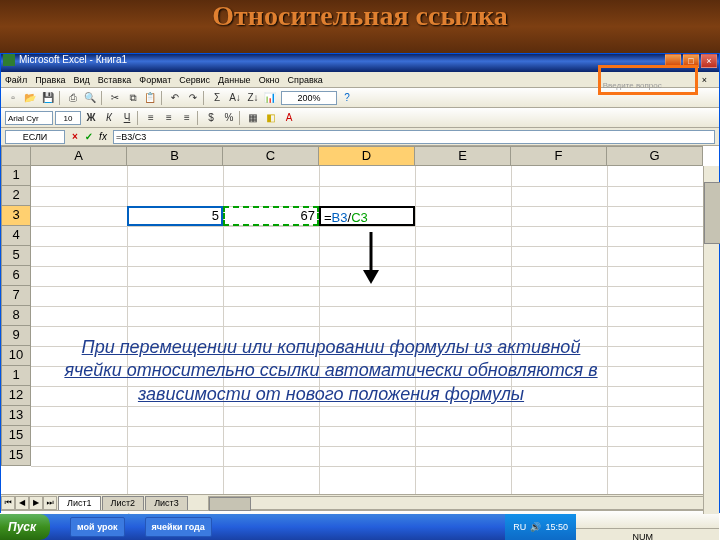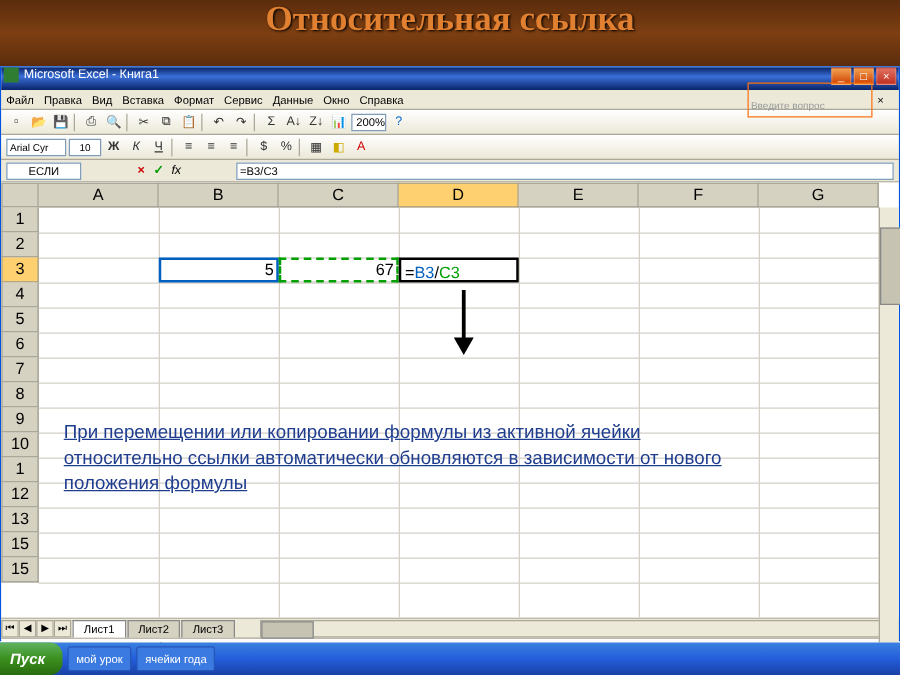--- a/index.html
+++ b/index.html
@@ -8,29 +8,29 @@
 .brown-header { height:53px; background:linear-gradient(#5b2c0c,#7d3f12,#5b2c0c); display:flex; align-items:flex-start; justify-content:center; }
 .brown-header-title { font-family:"Times New Roman",serif; font-size:28px; font-weight:bold; color:#e08030; text-shadow:1px 1px 2px #000; }
 .excel-window { position:absolute; top:53px; left:0; width:720px; height:460px; background:#ece9d8; border:1px solid #0054e3; }
 .titlebar { height:18px; background:linear-gradient(#0a246a,#3a6fd7 40%,#0a246a); color:#fff; display:flex; align-items:flex-start; font-size:10px; padding:0 2px; }
 .titlebar .tb-icon { width:12px; height:12px; background:#2f7d32; margin-right:4px; display:inline-block; }
 .titlebar .spacer { flex:1; }
 .titlebar .wbtn { width:16px; height:14px; background:linear-gradient(#f0a050,#d04000); margin-left:2px; border:1px solid #fff3; font-size:9px; text-align:center; line-height:12px; color:#fff; }
 .titlebar .wbtn.close { background:linear-gradient(#e07060,#c03020); }
 .menubar { height:16px; background:#ece9d8; display:flex; align-items:center; font-size:9px; padding:0 4px; border-bottom:1px solid #aca899; }
 .menubar span { margin-right:8px; }
-.menubar .askbox { margin-left:auto; width:100px; height:28px; border:1px solid #f97316; font-size:8px; color:#999; padding:12px 2px; line-height:12px; }
+.menubar .askbox { margin-left:auto; width:100px; height:28px; border:3px solid #f97316; font-size:8px; color:#999; padding:12px 2px; line-height:12px; }
 .toolbar1 { height:20px; background:linear-gradient(#fefefe,#ece9d8); border-bottom:1px solid #aca899; display:flex; align-items:center; padding:0 4px; gap:2px; }
 .tbtn { width:16px; height:16px; display:flex; align-items:center; justify-content:center; font-size:10px; color:#333; }
 .tbtn.sep { width:4px; border-left:1px solid #aca899; height:14px; }
-.zoom { width:28px; height:14px; border:1px solid #7f9db9; font-size:9px; text-align:right; line-height:13px; background:#fff; }
+.zoom { width:56px; height:14px; border:1px solid #7f9db9; font-size:9px; text-align:center; line-height:13px; background:#fff; }
 .toolbar2 { height:20px; background:linear-gradient(#fefefe,#ece9d8); border-bottom:1px solid #aca899; display:flex; align-items:center; padding:0 4px; gap:2px; font-size:9px; }
 .fontbox { width:48px; height:14px; border:1px solid #7f9db9; background:#fff; font-size:8px; padding:0 2px; line-height:13px; }
 .sizebox { width:26px; height:14px; border:1px solid #7f9db9; background:#fff; font-size:8px; text-align:center; line-height:13px; }
-.formula-row { height:18px; background:#ece9d8; border-bottom:1px solid #aca899; display:flex; align-items:center; font-size:9px;gap:38px; }
+.formula-row { height:18px; background:#ece9d8; border-bottom:1px solid #aca899; display:flex; align-items:center; font-size:9px; }
 .namebox { width:60px; height:14px; border:1px solid #7f9db9; background:#fff; margin:0 4px; text-align:center; line-height:13px; font-size:9px; }
 .fx-btns { display:flex; gap:2px; margin-right:4px; }
 .fx-btns span { width:12px; height:12px; text-align:center; line-height:12px; font-size:10px; }
 .fx-x { color:#c00; font-weight:bold; }
 .fx-v { color:#090; font-weight:bold; }
 .fx-fx { font-style:italic; font-size:8px; }
 .formula-input { flex:1; height:14px; border:1px solid #7f9db9; background:#fff; font-size:9px; padding:0 2px; line-height:13px; margin-right:4px; }
 .grid-area { position:relative; height:348px; background:#fff; overflow:hidden; }
 .colheads { display:flex; height:20px; position:absolute; top:0; left:0; }
 .corner { width:30px; height:20px; background:#d6d2c2; border:1px solid #9c9a8c; }
@@ -44,37 +44,37 @@
 .cell-b3 { left:96px; top:40px; text-align:right; }
 .cell-c3 { left:192px; top:40px; text-align:right; }
 .cell-d3 { left:288px; top:40px; border:2px solid #000; z-index:5; background:#fff; }
 .sel-b3 { position:absolute; left:96px; top:40px; width:96px; height:20px; border:2px solid #0060c0; z-index:3; pointer-events:none; }
 .sel-c3 { position:absolute; left:192px; top:40px; width:96px; height:20px; border:2px dashed #00a000; z-index:3; pointer-events:none; }
 .formula-text .p1 { color:#000; }
 .formula-text .p2 { color:#0060c0; }
 .formula-text .p3 { color:#000; }
 .formula-text .p4 { color:#00a000; }
 .arrow-svg { position:absolute; z-index:10; pointer-events:none; }
-.overlay-text { position:absolute; left:50px; top:190px; width:560px; z-index:20; font-family:"Times New Roman",serif; font-size:15px; color:#1f3d8f; text-align:left; line-height:1.3; }
+.overlay-text { position:absolute; left:50px; top:190px; width:560px; z-index:20; font-family:"Times New Roman",serif; font-size:18px; font-style:italic; color:#1f3d8f; text-align:center; line-height:1.3; }
 .overlay-text u { text-decoration:underline; }
 .grid-lines-h div { position:absolute; left:0; width:676px; height:1px; background:#d4d0c8; }
 .grid-lines-v div { position:absolute; top:0; height:328px; width:1px; background:#d4d0c8; }
 .sheet-tabs { height:16px; background:#ece9d8; border-top:1px solid #aca899; display:flex; align-items:center; font-size:9px; }
 .tab-nav { display:flex; }
 .tab-nav span { width:14px; height:14px; border:1px solid #aca899; text-align:center; line-height:12px; font-size:8px; background:#ece9d8; }
 .sheet-tab { padding:0 8px; background:#fff; border:1px solid #888; border-bottom:none; height:14px; line-height:13px; margin-left:1px; }
 .sheet-tab.inactive { background:#d6d2c2; }
 .hscroll { flex:1; height:14px; background:#ece9d8; border:1px solid #aca899; margin-left:20px; position:relative; }
 .hscroll::before { content:''; position:absolute; left:0; width:40px; height:100%; background:#c6c3b3; border:1px solid #888; }
 .draw-toolbar { height:18px; background:linear-gradient(#fefefe,#ece9d8); border-top:1px solid #aca899; display:flex; align-items:center; font-size:9px; padding:0 4px; gap:4px; }
 .statusbar { height:16px; background:#ece9d8; border-top:1px solid #aca899; display:flex; align-items:center; font-size:9px; padding:0 6px; }
 .statusbar .num { margin-left:auto; margin-right:60px; }
-.taskbar { position:absolute; bottom:0; left:0; width:720px; height:26px; background:linear-gradient(#3a81e0,#245edb 50%,#1941a5); display:flex; align-items:center; }
+.taskbar { position:absolute; bottom:0; left:0; width:576px; height:26px; background:linear-gradient(#3a81e0,#245edb 50%,#1941a5); display:flex; align-items:center; }
 .start-btn { height:26px; padding:0 14px 0 8px; background:linear-gradient(#5fb35f,#3c8f1e 50%,#276b0e); color:#fff; font-size:12px; font-weight:bold; font-style:italic; display:flex; align-items:center; border-radius:0 10px 10px 0; }
-.task-item { height:20px; margin-left:4px; padding:0 6px; background:#3b7ae0; border:1px solid #2456b8; color:#fff; font-size:9px; display:flex; align-items:center; border-radius:2px; }
+.task-item { height:20px; margin-left:20px; padding:0 6px; background:#3b7ae0; border:1px solid #2456b8; color:#fff; font-size:9px; display:flex; align-items:center; border-radius:2px;font-weight:bold; }
 .task-item.active { background:#1d4fb0; }
 .tray { margin-left:auto; height:26px; background:linear-gradient(#1290e9,#0d6bc7); padding:0 8px; display:flex; align-items:center; color:#fff; font-size:9px; gap:4px; }
 .vscroll { position:absolute; right:0; top:112px; width:16px; height:348px; background:#ece9d8; border-left:1px solid #aca899; }
 .vscroll::before { content:''; position:absolute; top:16px; width:100%; height:60px; background:#c6c3b3; border:1px solid #888; }
 </style>
 </head>
 <body>
 
 <div class="slide-bg">
   <div class="brown-header">
@@ -267,14 +267,19 @@
       <span class="num">NUM</span>
     </div>
 
     <div class="vscroll"></div>
   </div>
 
   <div class="taskbar">
     <div class="start-btn">Пуск</div>
     <div class="task-item">мой урок</div>
     <div class="task-item">ячейки года</div>
+    <div class="tray">
+      <span>RU</span>
+      <span>🔊</span>
+      <span>15:50</span>
+    </div>
   </div>
 </div>
 
 </body></html>

